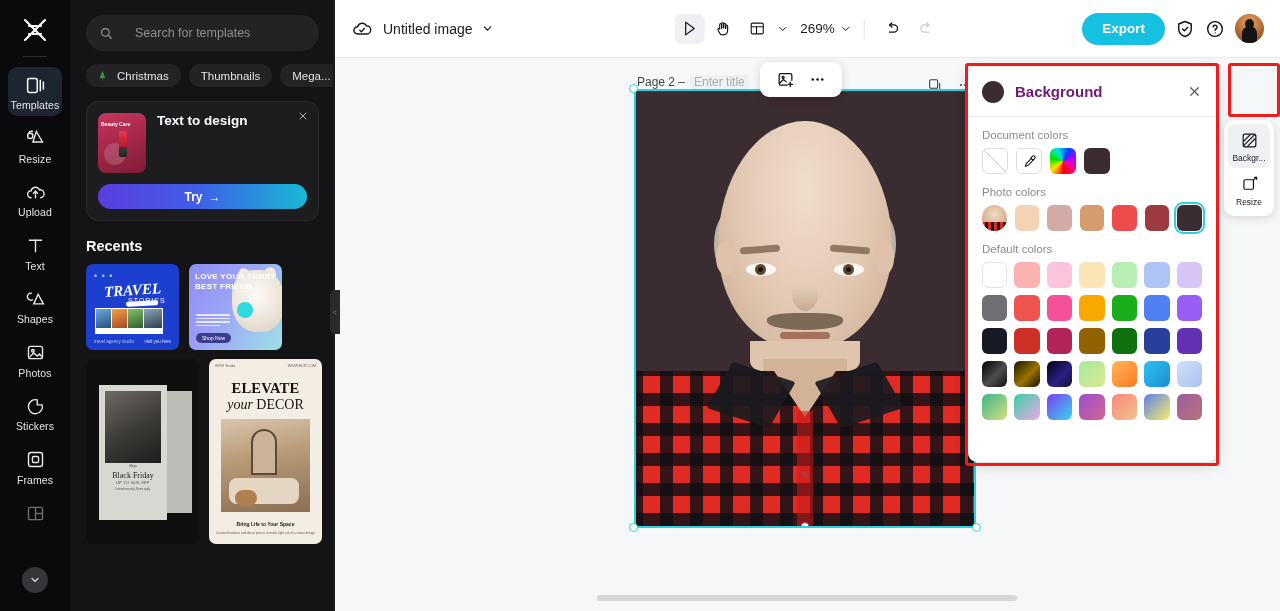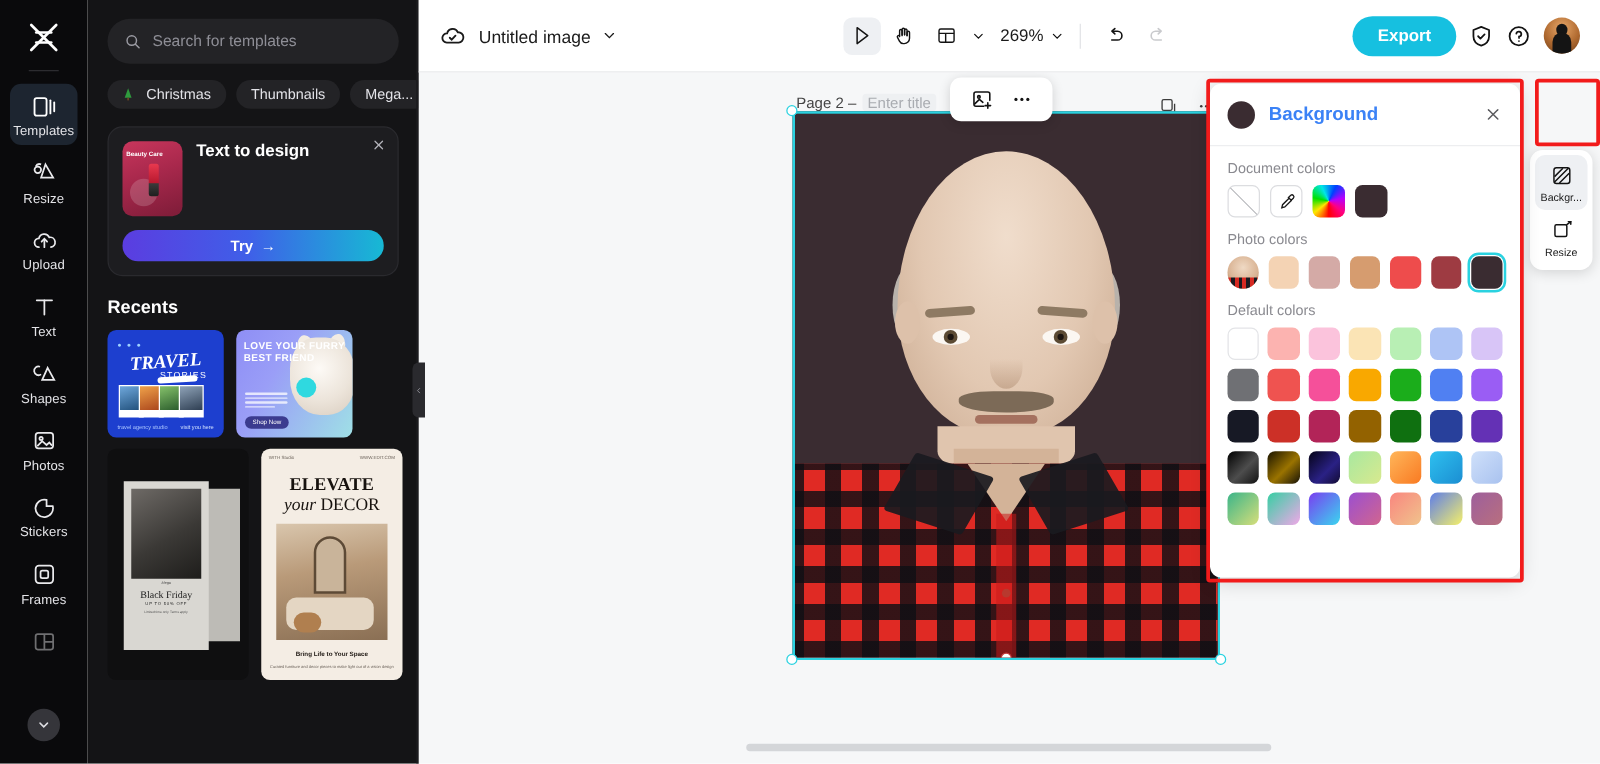--- a/index.html
+++ b/index.html
@@ -33,21 +33,21 @@
   }
   .rail-faded { opacity: .45; }
 
   
   .panel {
     width: 265px; flex: 0 0 265px; height: 611px; background: #141416;
     position: relative; overflow: hidden; padding: 0 0 0 0;
   }
   .search-box {
     margin: 15px 16px 0 16px; height: 36px; background: #232326; border-radius: 18px;
-    display: flex; align-items: center; gap: 9px; padding: 0 13px;
+    display: flex; align-items: center; gap: 22px; padding: 0 13px;
   }
   .search-box input {
     background: transparent; border: 0; outline: none; color: #cfcfd4;
     font-size: 12.5px; font-family: "Liberation Sans", sans-serif; width: 100%;
   }
   .search-box input::placeholder { color: #8e8e96; }
   .chips { display: flex; gap: 8px; margin: 13px 0 0 16px; }
   .chip {
     background: #232326; border-radius: 14px; height: 23px; padding: 0 12px;
     display: flex; align-items: center; gap: 10px;
@@ -227,21 +227,21 @@
   }
 
   
   .bg-panel {
     position: absolute; left: 633px; top: 9px; width: 248px; height: 395px;
     background:#fff; border-radius: 9px; box-shadow: 0 3px 16px rgba(0,0,0,.17);
     z-index: 50; overflow: hidden;
   }
   .bg-head { height:50px; display:flex; align-items:center; padding:0 14px; border-bottom:1px solid #edeef0; }
   .bg-swatch { width:22px; height:22px; border-radius:50%; background:#3a2c31; margin-right:11px; }
-  .bg-title { font-size:15px; font-weight:bold; color:#3b82f6; }
+  .bg-title { font-size:15px; font-weight:bold; color:#701a75; }
   .bg-close { margin-left:auto; cursor:pointer; color:#5a5a5e; }
   .bg-body { padding: 12px 14px 0 14px; }
   .bg-label { font-size:11.5px; color:#8a8a90; margin-bottom:7px; }
   .sw-row { display:flex; gap:8px; margin-bottom:12px; }
   .sw { width:26px; height:26px; border-radius:6px; cursor:pointer; position:relative; }
   .sw.bordered { border:1px solid #dcdde0; background:#fff; }
   .sw.none::after {
     content:''; position:absolute; left:1px; top:1px; right:1px; bottom:1px;
     background: linear-gradient(to top right, transparent calc(50% - 0.7px), #c9cacd calc(50% - 0.7px), #c9cacd calc(50% + 0.7px), transparent calc(50% + 0.7px));
   }

